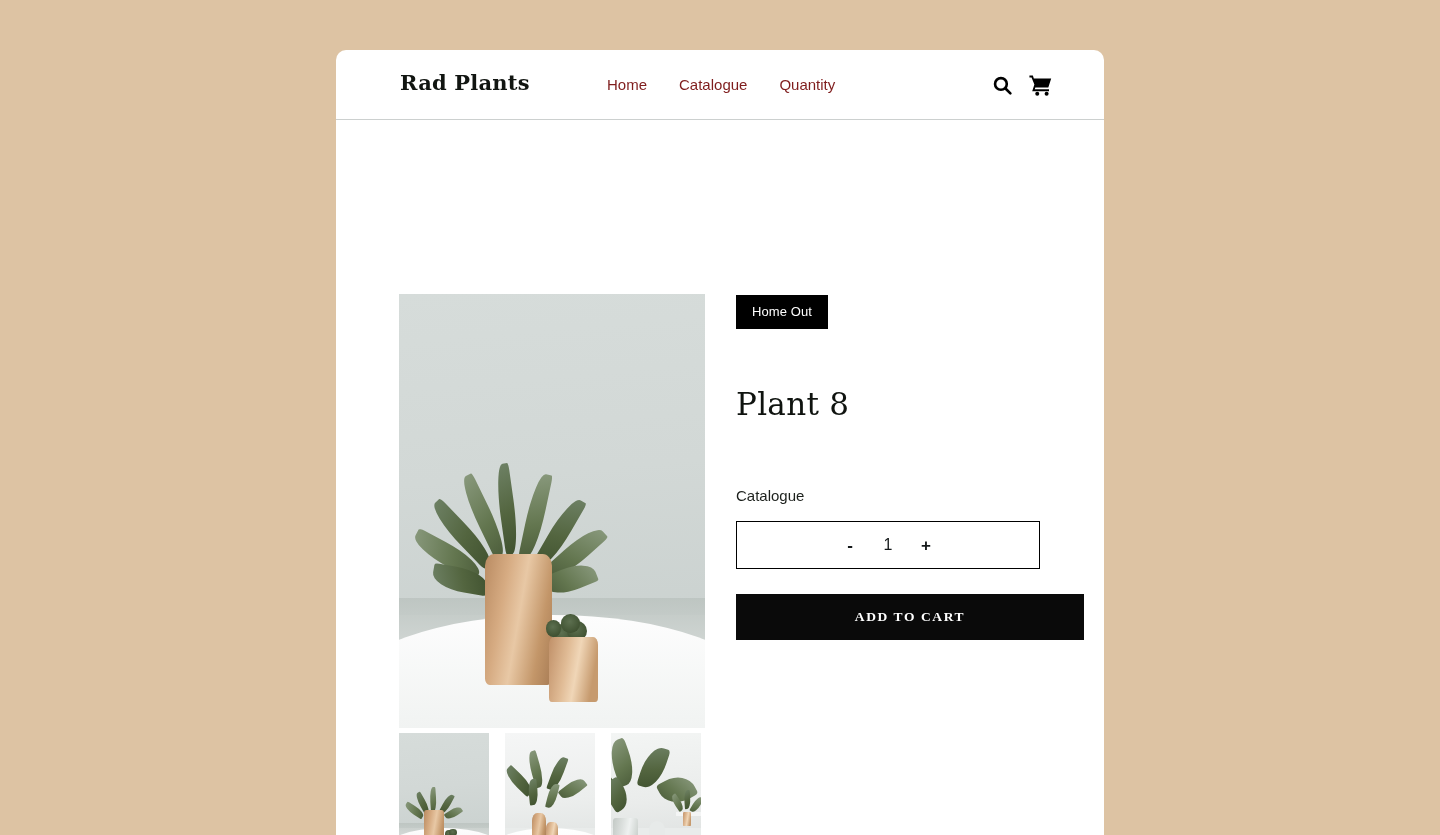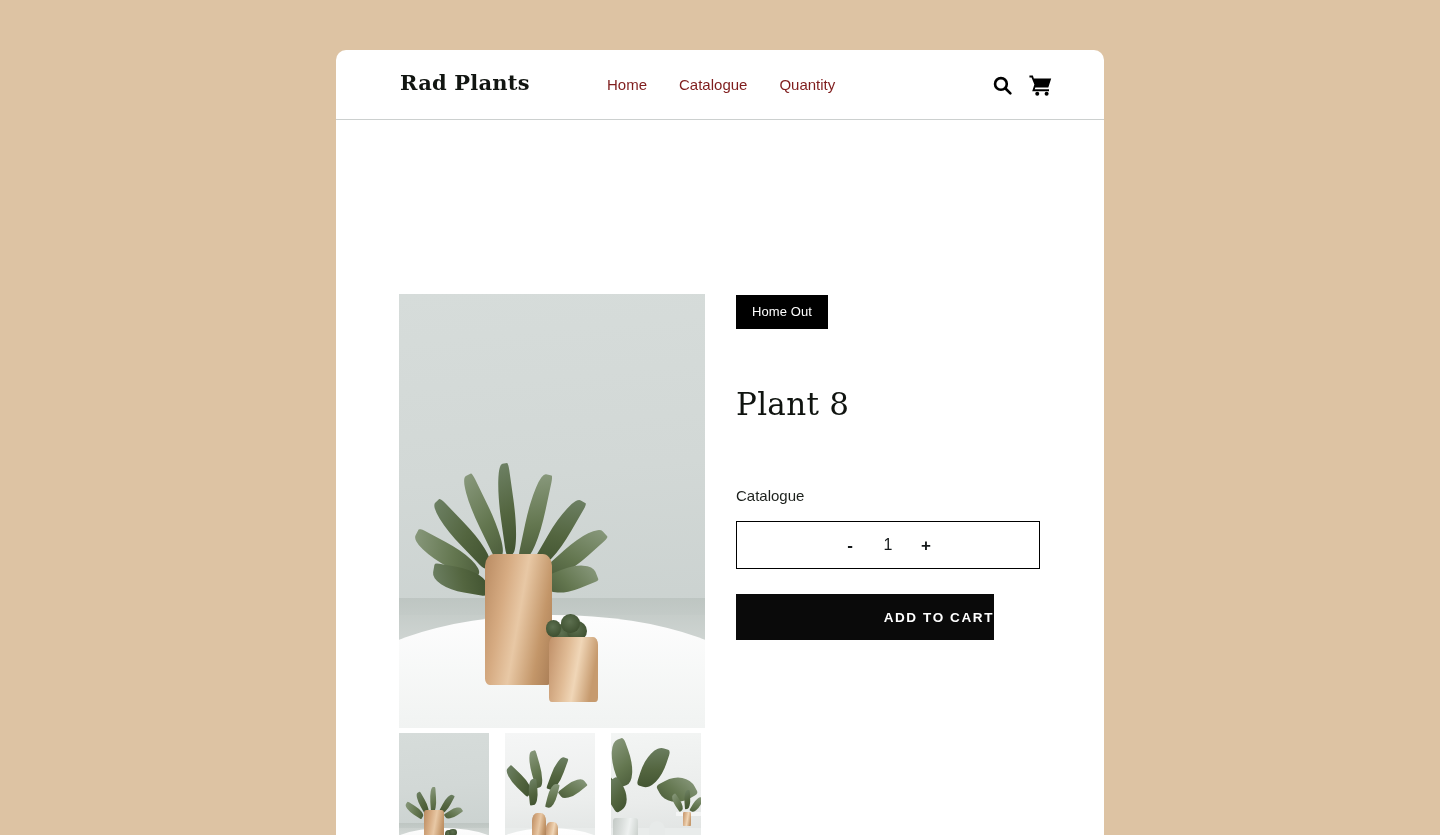--- a/index.html
+++ b/index.html
@@ -199,32 +199,31 @@
   .qty-value {
     min-width: 34px;
     text-align: center;
     font-size: 16px;
     color: #15191a;
     line-height: 1;
   }
 
   .add-to-cart {
     margin-top: 25px;
-    width: 258px;
+    width: 348px;
     height: 46px;
     background: #0a0a0a;
     color: #ffffff;
     border: none;
-    font-family: Liberation Sans, sans-serif;
+    font-family: Liberation Serif, serif;
     font-size: 13.5px;
     font-weight: 700;
     letter-spacing: 1.6px;
     cursor: pointer;
     text-transform: uppercase;
-    text-align: right;
   }
 
   
   .scene { position: absolute; inset: 0; }
 
   .wall {
     position: absolute;
     left: 0; right: 0; top: 0;
     height: 74%;
     background: linear-gradient(175deg, #d6dcda 0%, #d2d8d6 55%, #cbd2d0 100%);

